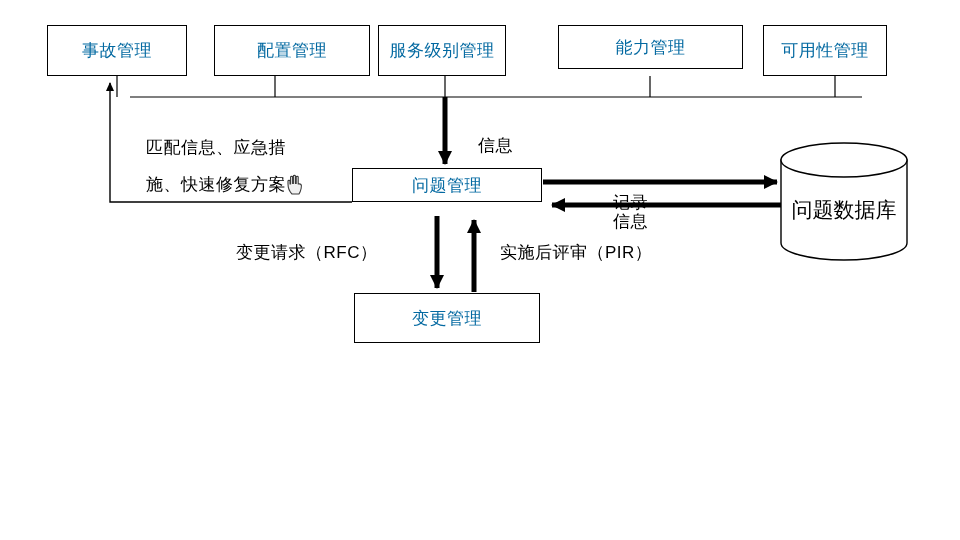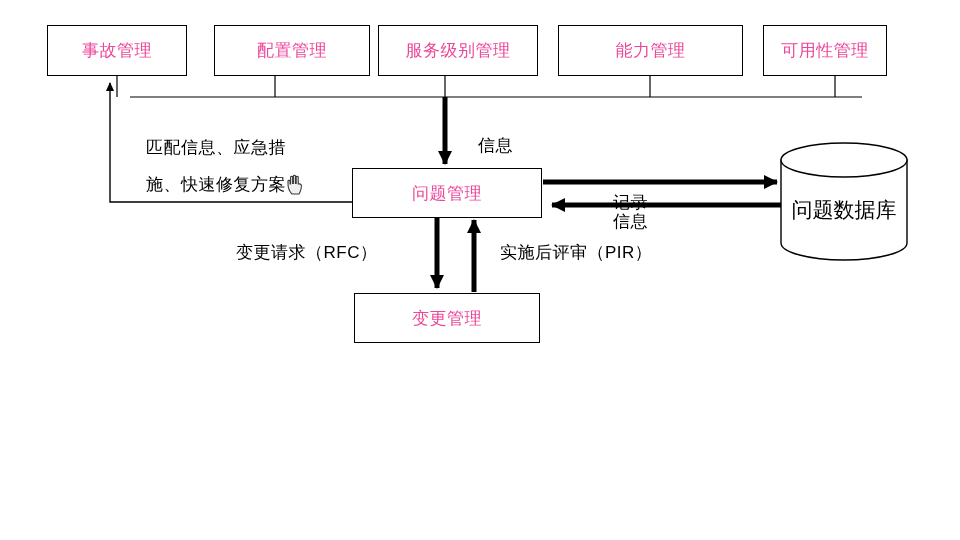--- a/index.html
+++ b/index.html
@@ -25,21 +25,21 @@
   }
   .node {
     position: absolute;
     box-sizing: border-box;
     border: 1px solid #000000;
     background: #ffffff;
     display: flex;
     align-items: center;
     justify-content: center;
     font-size: 17px;
-    color: #ec4899;
+    color: #0369a1;
     letter-spacing: 0.5px;
   }
   .label {
     position: absolute;
     font-size: 17px;
     color: #000000;
     white-space: nowrap;
     letter-spacing: 0.5px;
   }
   .db-label {
@@ -101,33 +101,33 @@
   </svg>
 
   <div class="node" style="left:47px; top:25px; width:140px; height:51px;">
     <span>事故管理</span>
   </div>
 
   <div class="node" style="left:214px; top:25px; width:156px; height:51px;">
     <span>配置管理</span>
   </div>
 
-  <div class="node" style="left:378px; top:25px; width:160px; height:51px;">
+  <div class="node" style="left:378px; top:25px; width:128px; height:51px;">
     <span>服务级别管理</span>
   </div>
 
-  <div class="node" style="left:558px; top:25px; width:185px; height:51px;">
+  <div class="node" style="left:558px; top:25px; width:185px; height:44px;">
     <span>能力管理</span>
   </div>
 
   <div class="node" style="left:763px; top:25px; width:124px; height:51px;">
     <span>可用性管理</span>
   </div>
 
-  <div class="node" style="left:352px; top:168px; width:190px; height:50px;justify-content:center;">
+  <div class="node" style="left:352px; top:168px; width:190px; height:34px;justify-content:center;">
     <span>问题管理</span>
   </div>
 
   <div class="node" style="left:354px; top:293px; width:186px; height:50px;">
     <span>变更管理</span>
   </div>
 
   <div class="db-label" style="left:782px; top:196px; width:124px;">
     <span>问题数据库</span>
   </div>

